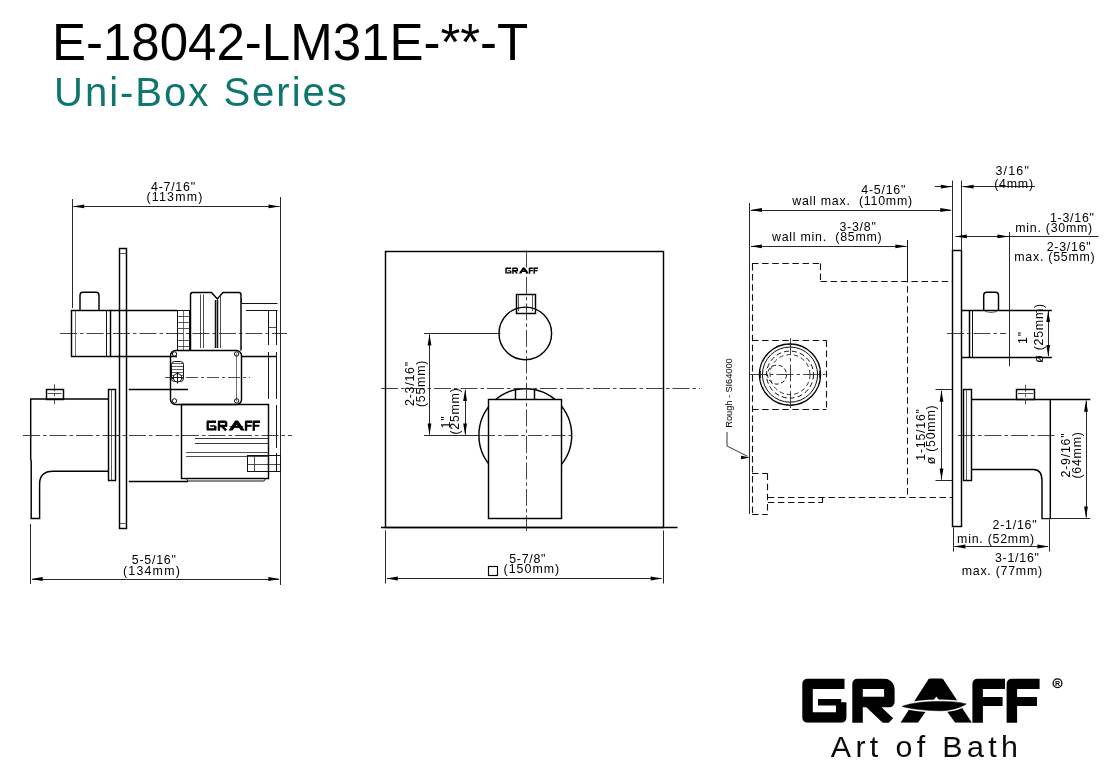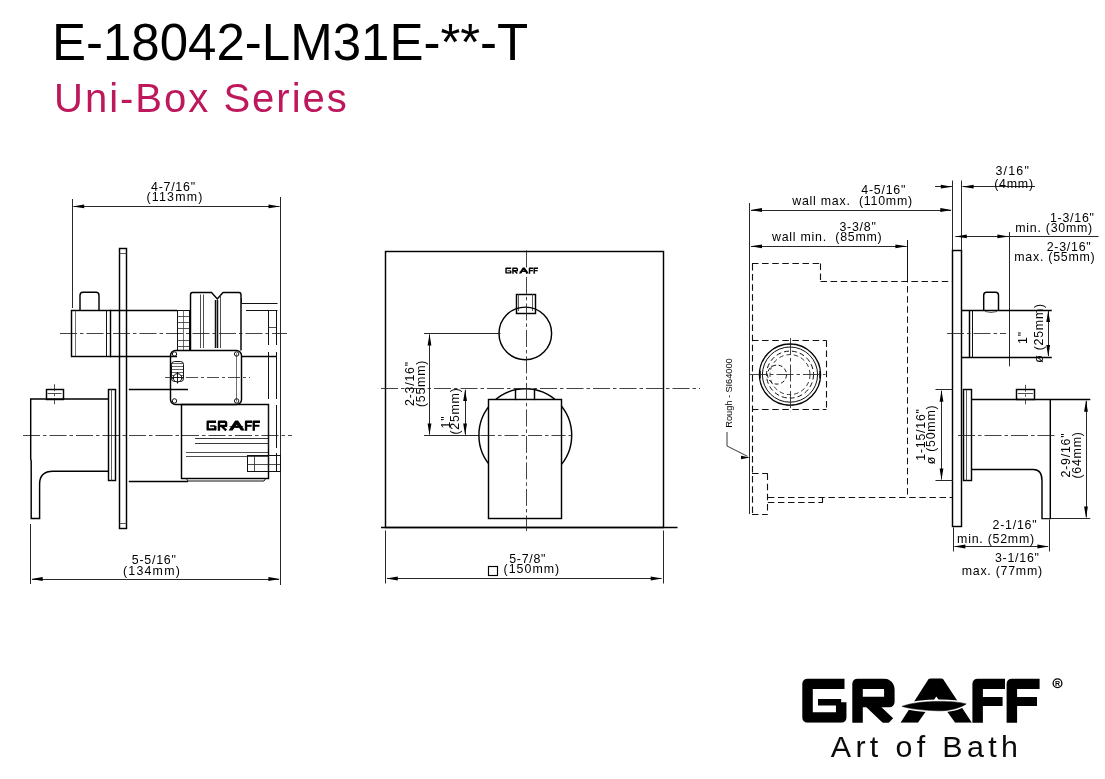--- a/index.html
+++ b/index.html
@@ -1,18 +1,18 @@
 <!DOCTYPE html>
 <html><head>
 <meta charset="utf-8">
 <style>
 html,body{margin:0;padding:0;background:#fff;width:1105px;height:779px;overflow:hidden}
 *{font-family:"Liberation Sans",sans-serif}
 .title1{position:absolute;left:52px;top:13px;font-size:51px;letter-spacing:0px;color:#000;white-space:nowrap}
-.title2{position:absolute;left:54px;top:76px;font-size:40px;letter-spacing:2px;color:#be185d;white-space:nowrap}
+.title2{position:absolute;left:54px;top:70px;font-size:40px;letter-spacing:2px;color:#0f766e;white-space:nowrap}
 svg{position:absolute;left:0;top:0}
 </style>
 </head>
 <body>
 <div class="title1">E-18042-LM31E-**-T</div>
 <div class="title2">Uni-Box Series</div>
 <svg width="1105" height="779" viewBox="0 0 1105 779">
 <line x1="72.5" y1="199" x2="72.5" y2="308" stroke="#1c1c1c" stroke-width="0.95" stroke-linecap="butt"></line>
 <line x1="280.5" y1="197" x2="280.5" y2="585" stroke="#1c1c1c" stroke-width="0.95" stroke-linecap="butt"></line>
 <line x1="73.5" y1="206.5" x2="279.5" y2="206.5" stroke="#1c1c1c" stroke-width="0.95" stroke-linecap="butt"></line>

